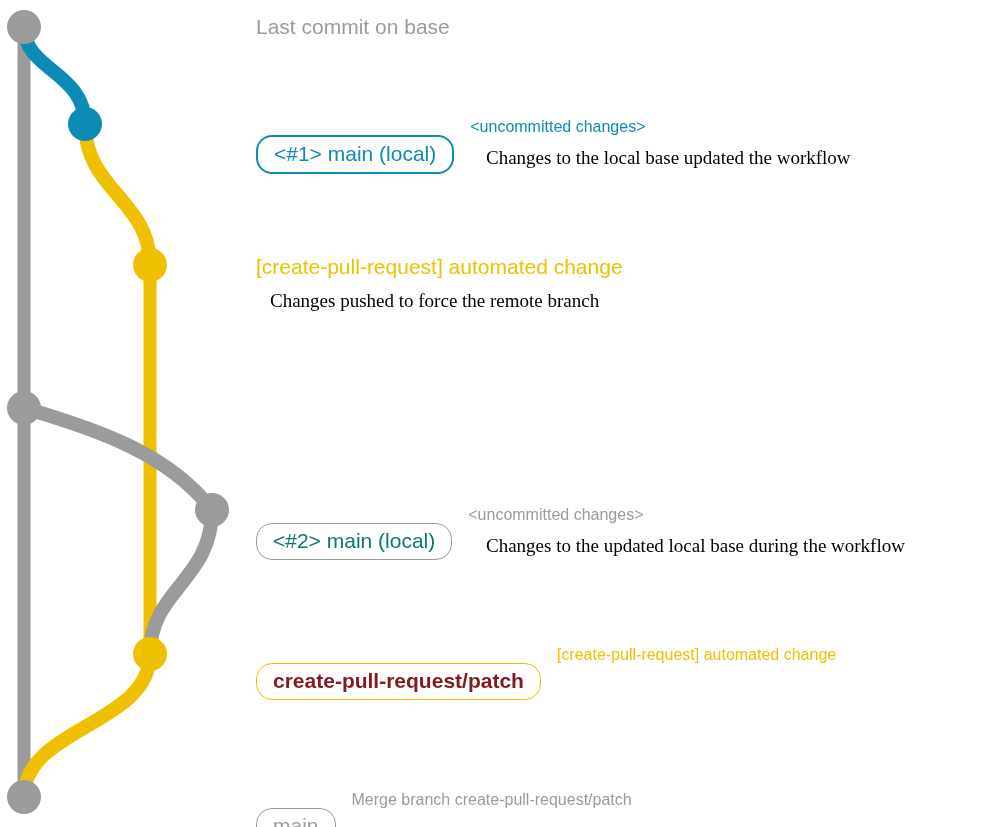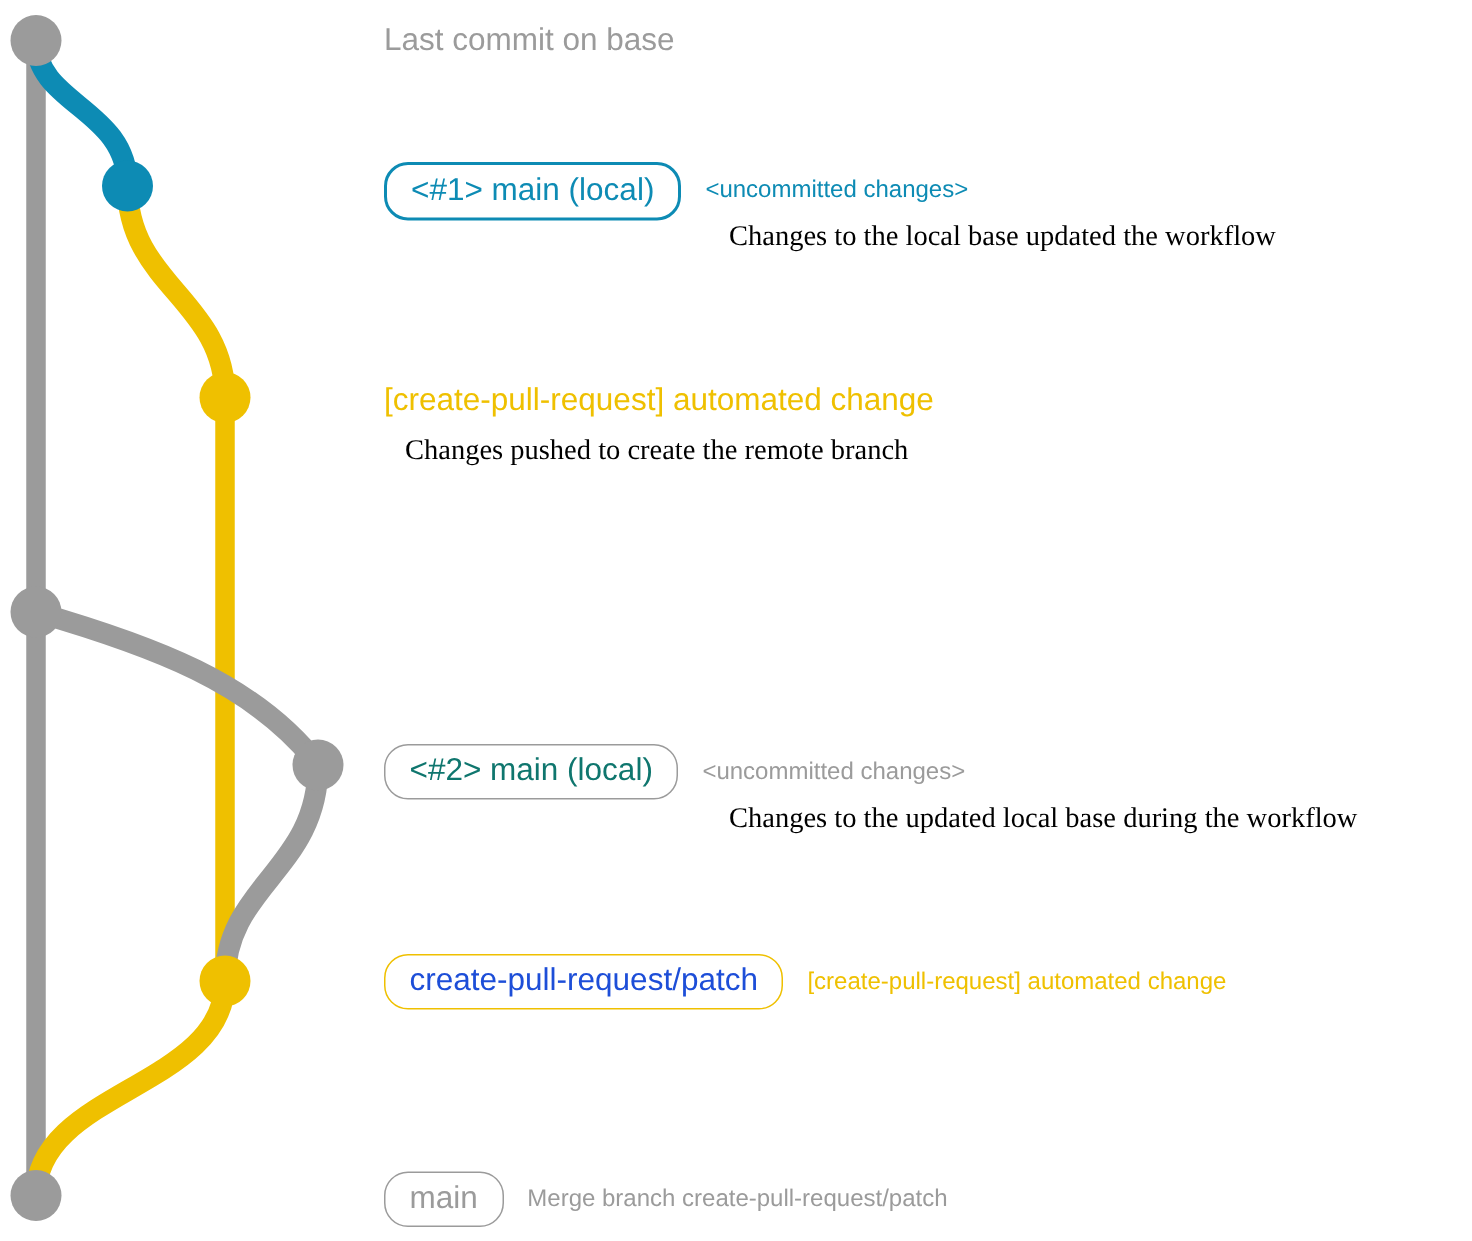--- a/index.html
+++ b/index.html
@@ -51,20 +51,21 @@
     border-style: solid;
     border-width: 2px;
     border-radius: 16px;
     padding: 5px 16px 6px 16px;
     font-family: "Liberation Sans", sans-serif;
     font-size: 21px;
     line-height: 24px;
     white-space: nowrap;
     box-sizing: border-box;
     background: #ffffff;
+    margin-top: 27px;
   }
   .pill.thin {
     border-width: 1.6px;
   }
   .pill-gap {
     display: inline-block;
     width: 16px;
   }
   .desc {
     position: absolute;
@@ -117,32 +118,32 @@
   <div class="row" style="left:256px; top:108px;">
     <span class="pill" style="color:#0d8bb4; border-color:#0d8bb4;">&lt;#1&gt; main (local)</span>
     <span class="pill-gap"></span>
     <span class="headline" style="color:#0d8bb4; padding-top:5px;">&lt;uncommitted changes&gt;</span>
   </div>
   <div class="desc" style="left:486px; top:146px;">Changes to the local base updated the workflow</div>
 
   <div class="row" style="left:256px; top:253px;">
     <span class="msg" style="color:#efc000;">[create-pull-request] automated change</span>
   </div>
-  <div class="desc" style="left:270px; top:289px;">Changes pushed to create the remote branch</div>
+  <div class="desc" style="left:270px; top:289px;">Changes pushed to force the remote branch</div>
 
 
   <div class="row" style="left:256px; top:496px;">
     <span class="pill thin" style="color:#0f766e; border-color:#9b9b9b;">&lt;#2&gt; main (local)</span>
     <span class="pill-gap"></span>
     <span class="headline" style="color:#9b9b9b; padding-top:5px;">&lt;uncommitted changes&gt;</span>
   </div>
   <div class="desc" style="left:486px; top:534px;">Changes to the updated local base during the workflow</div>
 
   <div class="row" style="left:256px; top:636px;">
-    <span class="pill thin" style="color:#1d4ed8; border-color:#efc000;">create-pull-request/patch</span>
+    <span class="pill thin" style="color:#7f1d1d; border-color:#efc000;font-weight:bold;">create-pull-request/patch</span>
     <span class="pill-gap"></span>
     <span class="headline" style="color:#efc000; padding-top:5px;">[create-pull-request] automated change</span>
   </div>
 
   <div class="row" style="left:256px; top:781px;">
     <span class="pill thin" style="color:#9b9b9b; border-color:#9b9b9b;">main</span>
     <span class="pill-gap"></span>
     <span class="headline" style="color:#9b9b9b; padding-top:5px;">Merge branch create-pull-request/patch</span>
   </div>
 

